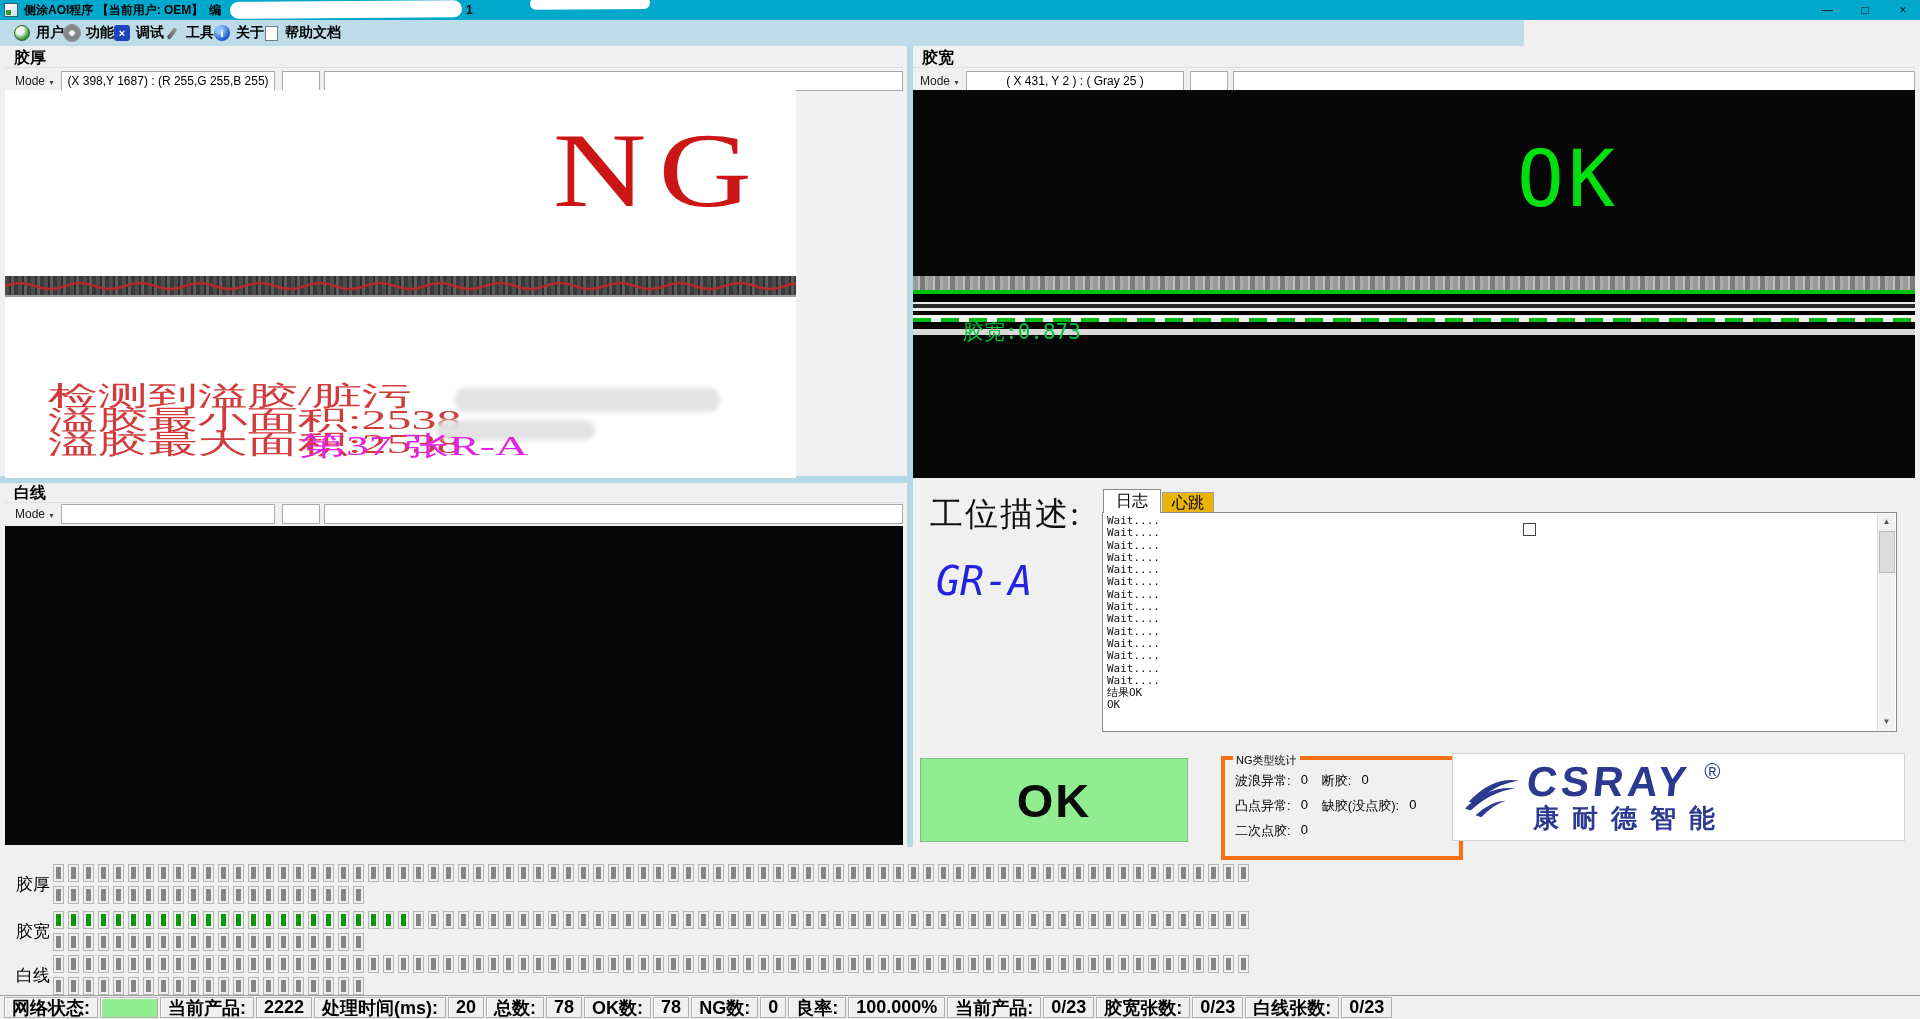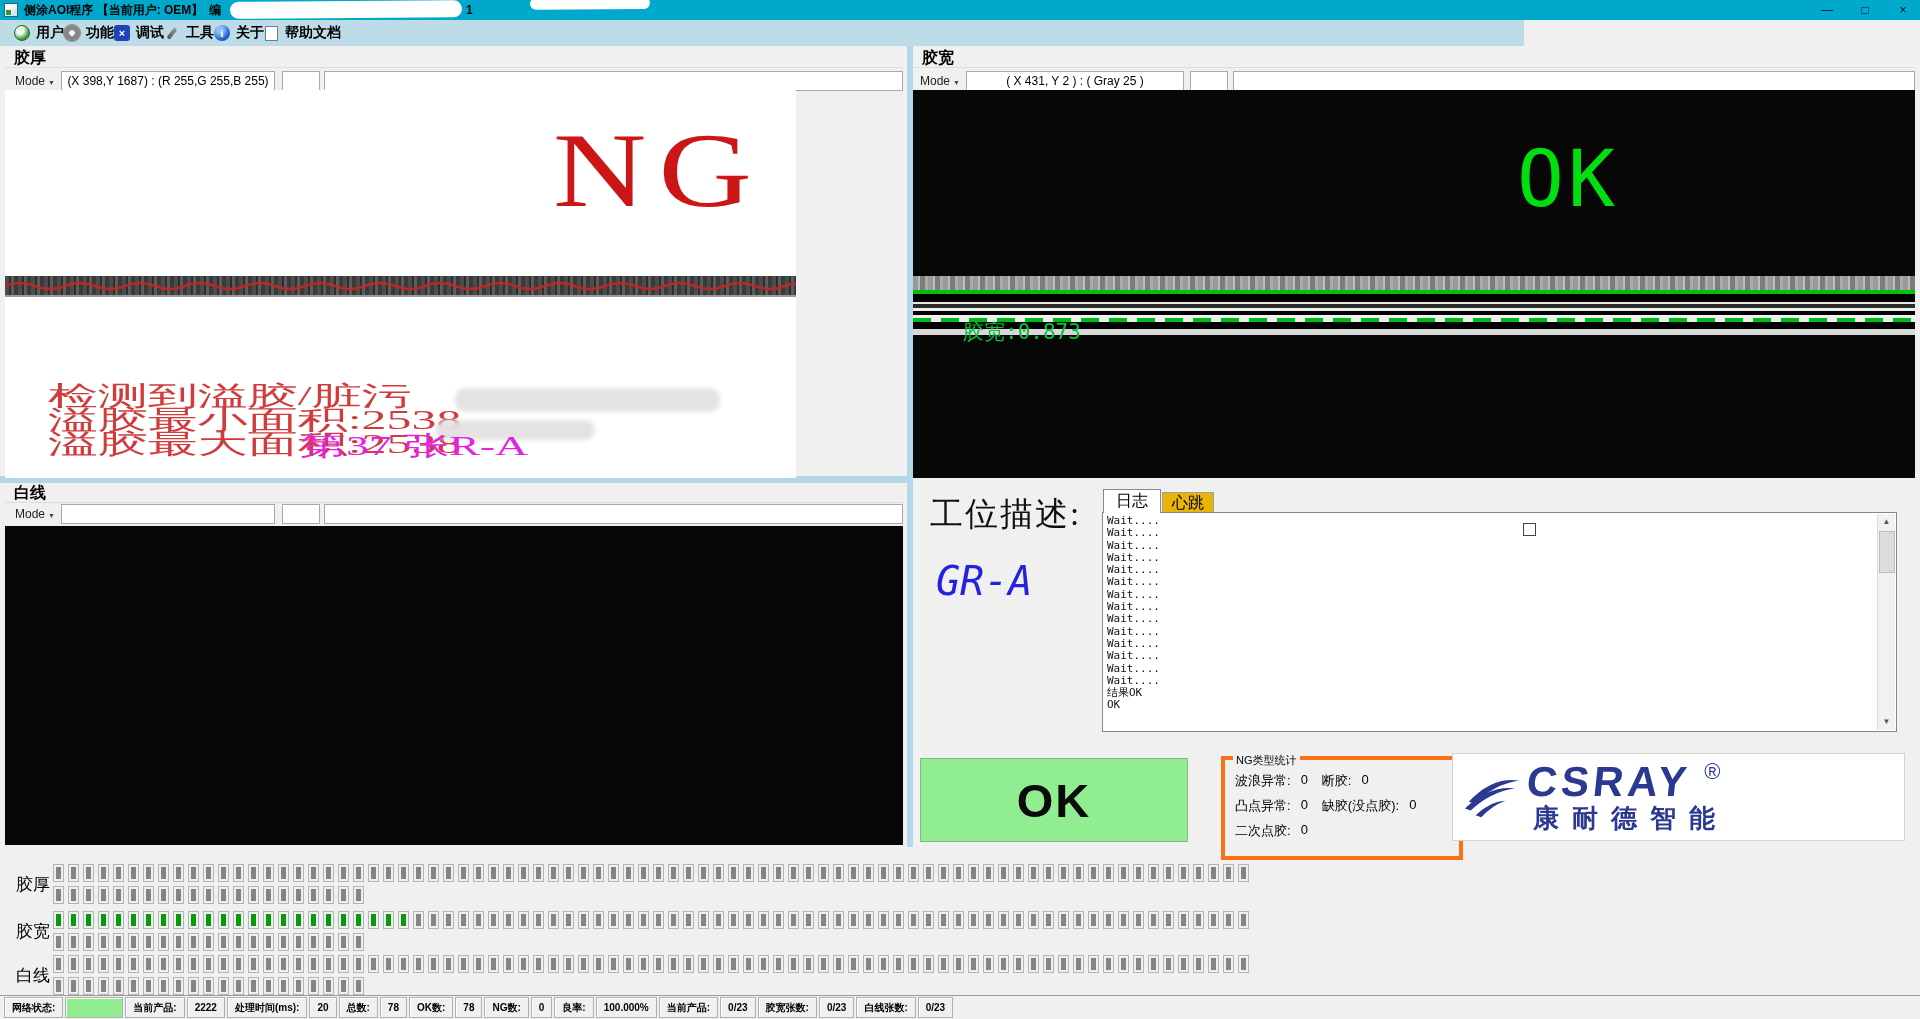--- a/index.html
+++ b/index.html
@@ -121,21 +121,21 @@
   .grid-label{position:absolute;left:16px;top:50%;transform:translateY(-50%);font-size:17px;font-family:"Liberation Serif",serif;}
   .grid-row{position:absolute;left:53px;height:18px;white-space:nowrap;}
   .gcell{display:inline-block;width:11px;height:18px;margin-right:4px;border:1px solid #b5b5b5;background:#efefef;
          box-sizing:border-box;padding:2px;vertical-align:top;}
   .gcell i{display:block;width:100%;height:100%;background:var(--grid-empty);}
   .gcell.on i{background:var(--grid-filled);}
   
   .statusbar{position:absolute;left:0;top:995px;width:1920px;height:24px;background:#f0f0f0;
          border-top:1px solid #9b9b9b;display:flex;align-items:center;padding-left:4px;box-sizing:border-box;}
   .sb-cell{border:1px solid #b0b0b0;box-shadow:inset 1px 1px 0 #fff;background:#f0f0f0;height:19px;
-         display:inline-flex;align-items:center;padding:0 7px;margin-right:2px;font-size:10px;font-weight:700;white-space:nowrap;}
+         display:inline-flex;align-items:center;padding:0 7px;margin-right:2px;font-size:18px;font-weight:700;white-space:nowrap;}
   .sb-swatch{width:42px;background:var(--status-swatch);}
 </style>
 </head>
 <body>
 
 <div id="root">
 
   <div class="titlebar">
     <span class="app-icon"></span>
     <span class="title-text">侧涂AOI程序 【当前用户: OEM】</span>

